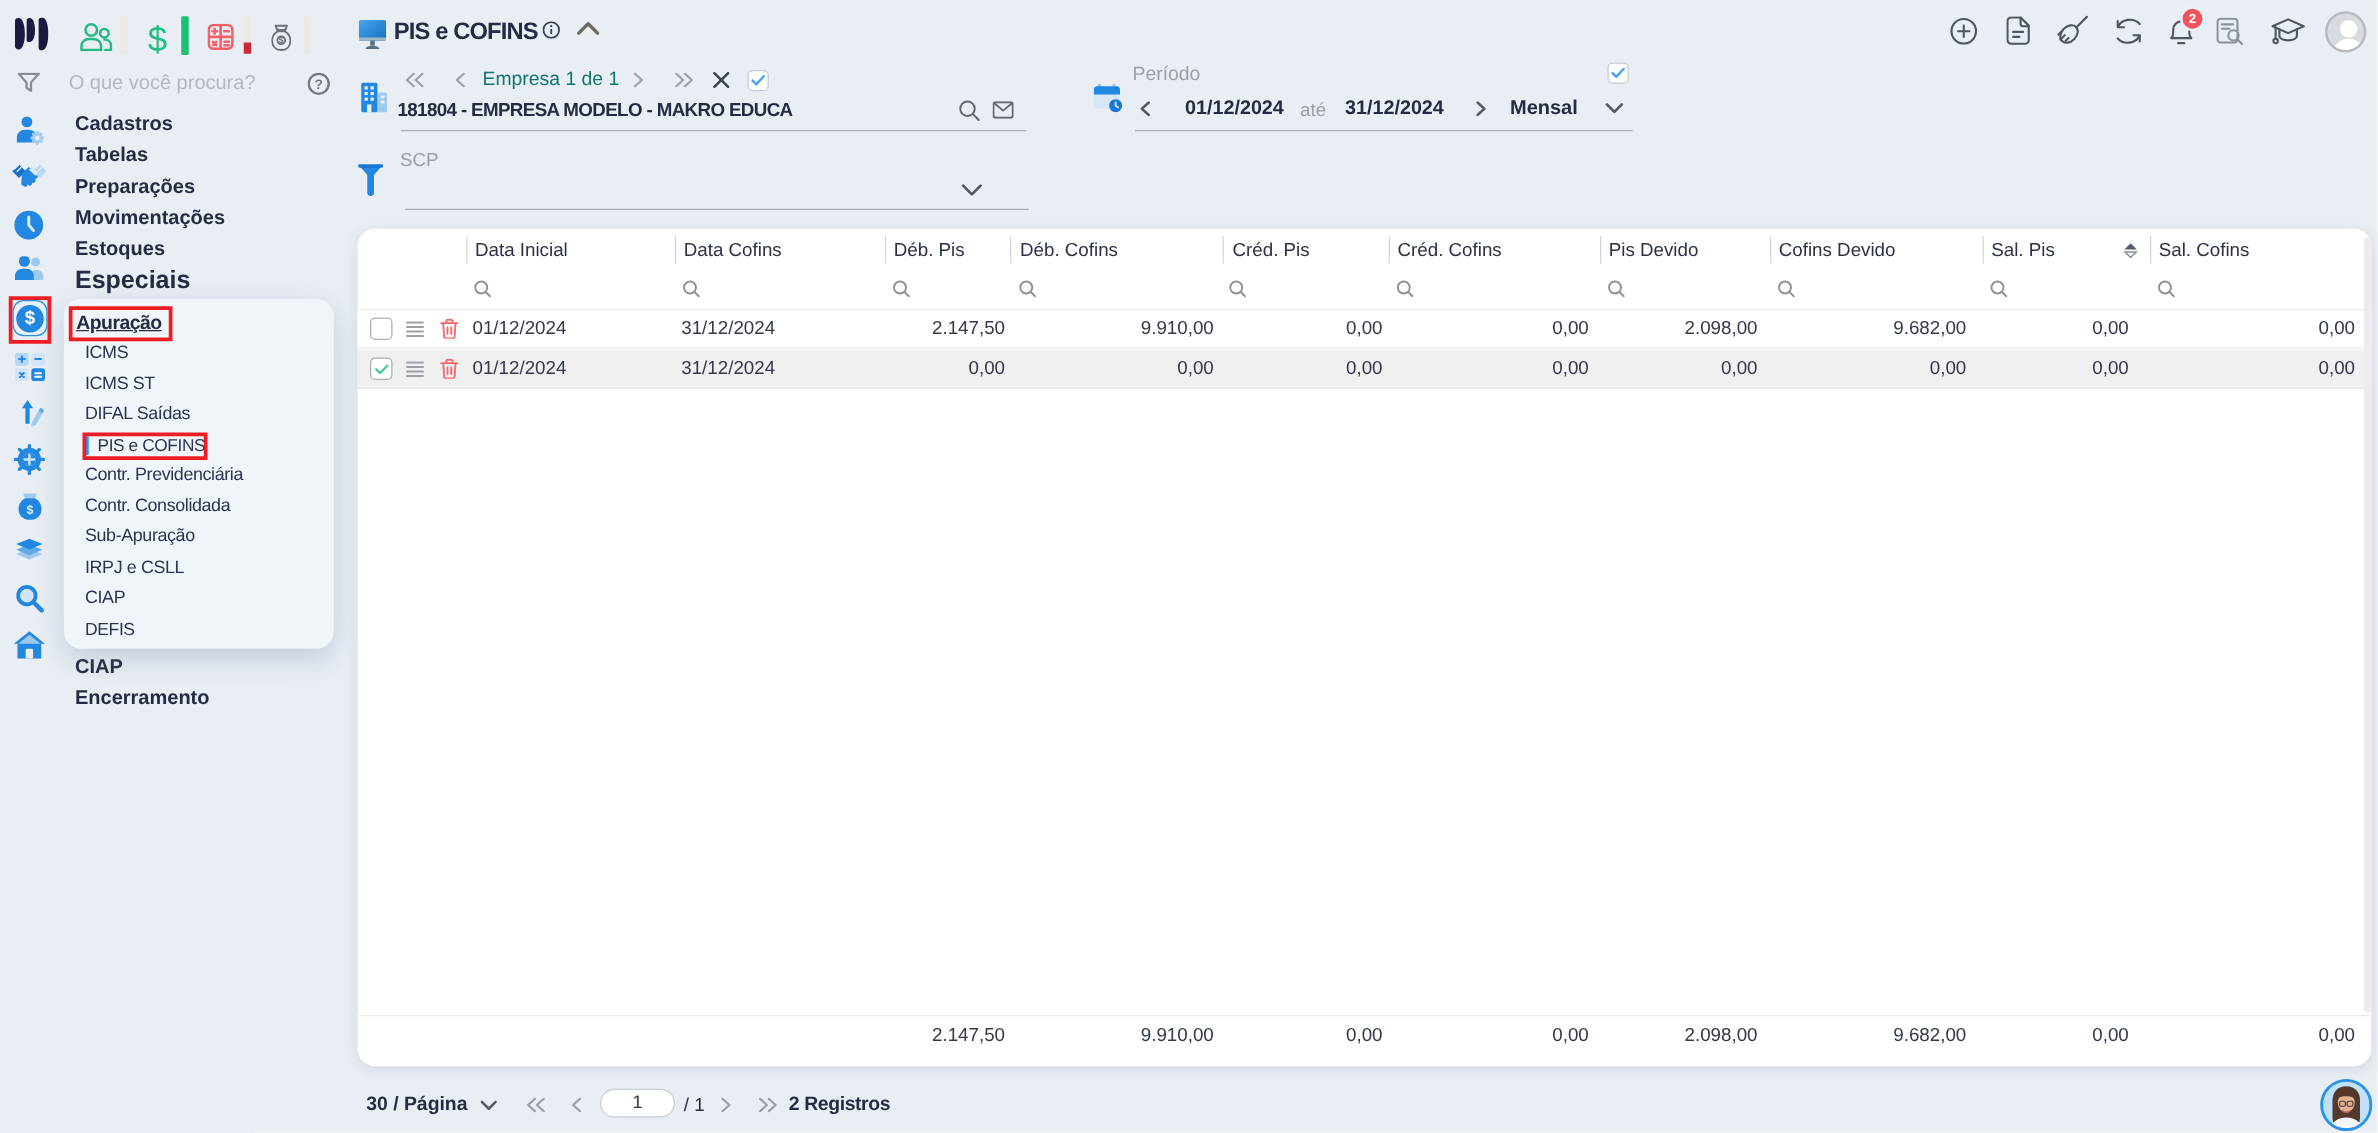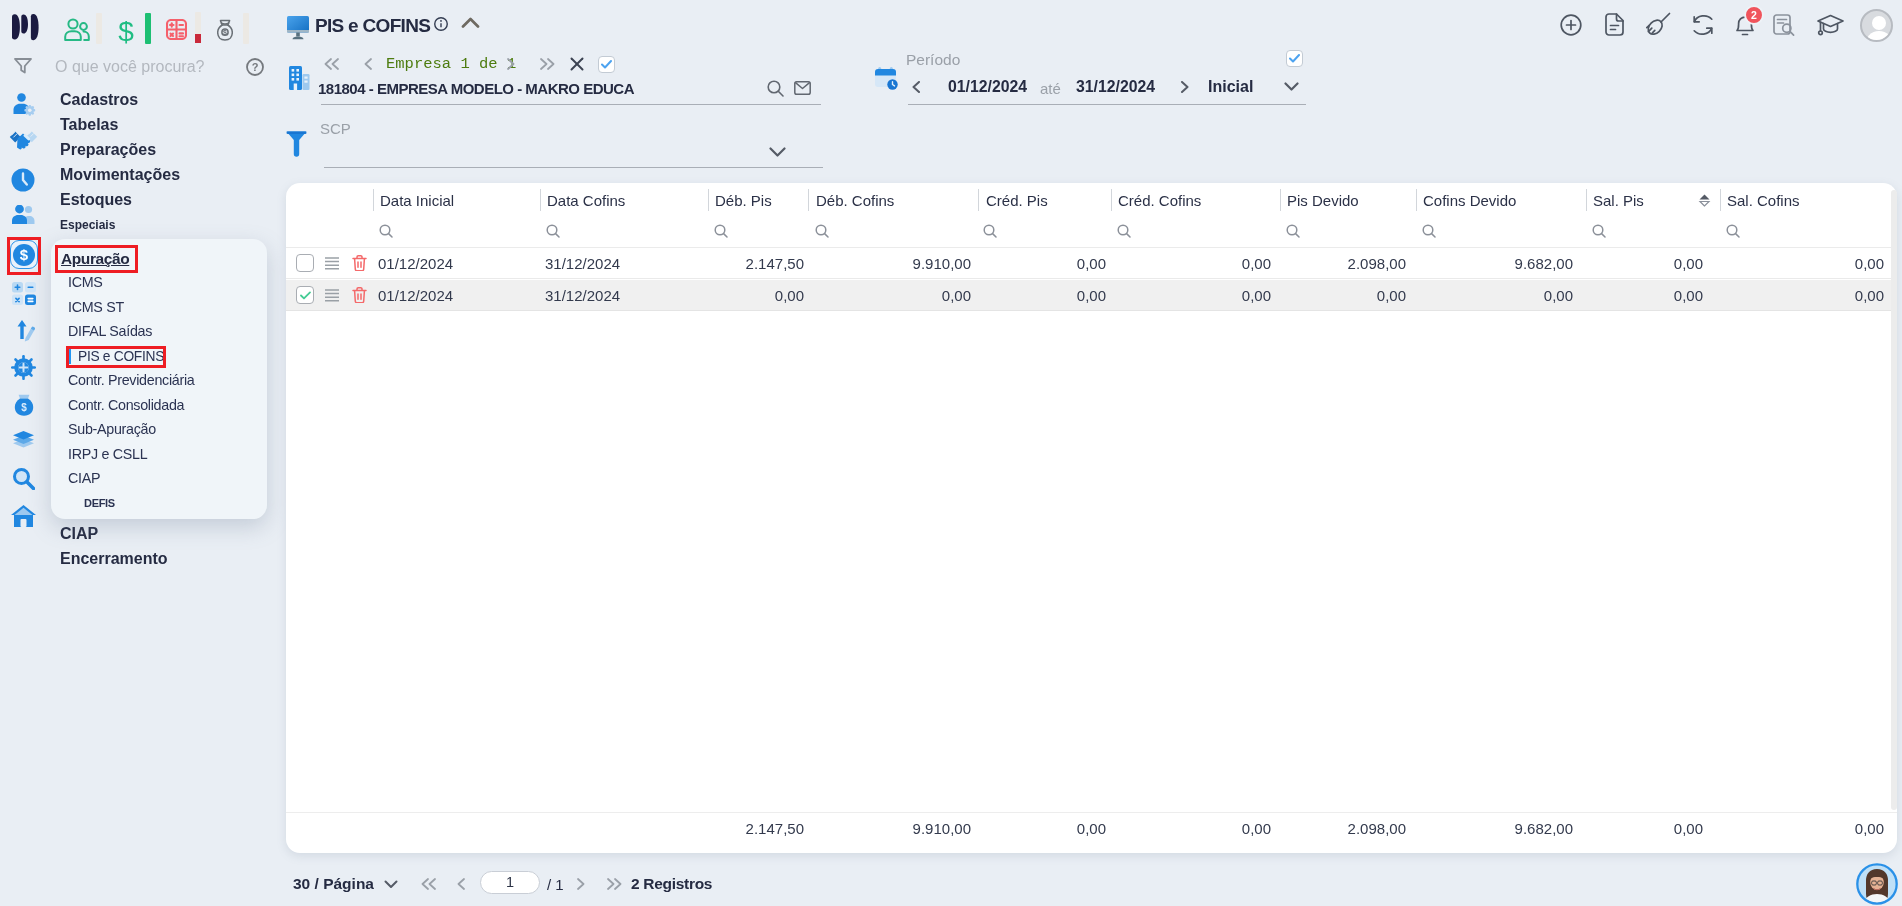--- a/index.html
+++ b/index.html
@@ -138,37 +138,37 @@
   <svg class="abs" style="left:246px; top:58px;" width="18" height="18" viewBox="0 0 18 18" fill="none">
     <circle cx="9" cy="9" r="8" stroke="#75797e" stroke-width="1.8"></circle>
     <text x="9" y="13" font-size="11" font-weight="bold" text-anchor="middle" fill="#75797e" font-family="Liberation Sans">?</text>
   </svg>
 
   <div class="ct navy bold" style="left:60px; top:100px; font-size:16px;">Cadastros</div>
   <div class="ct navy bold" style="left:60px; top:125px; font-size:16px;">Tabelas</div>
   <div class="ct navy bold" style="left:60px; top:150px; font-size:16px;">Preparações</div>
   <div class="ct navy bold" style="left:60px; top:175px; font-size:16px;">Movimentações</div>
   <div class="ct navy bold" style="left:60px; top:200px; font-size:16px;">Estoques</div>
-  <div class="ct navy bold" style="left:60px; top:225px; font-size:12px;">Especiais</div>
+  <div class="ct navy bold" style="left:60px; top:225px; font-size:20px;">Especiais</div>
   <div class="ct navy bold" style="left:60px; top:534px; font-size:16px;">CIAP</div>
   <div class="ct navy bold" style="left:60px; top:559px; font-size:16px;">Encerramento</div>
 
   <div class="abs" style="left:51px; top:239px; width:216px; height:280px; background:#f0f5f9; border-radius:14px; box-shadow:0 8px 22px rgba(100,120,145,0.28);"></div>
   <div class="ct navy bold" style="left:61px; top:259px; font-size:15.5px; letter-spacing:-0.4px;text-decoration:underline;">Apuração</div>
   <div class="ct" style="left:68px; top:282px; font-size:14.3px; letter-spacing:-0.3px; color:#2b3352;">ICMS</div>
   <div class="ct" style="left:68px; top:307px; font-size:14.3px; letter-spacing:-0.3px; color:#2b3352;">ICMS ST</div>
   <div class="ct" style="left:68px; top:331px; font-size:14.3px; letter-spacing:-0.3px; color:#2b3352;">DIFAL Saídas</div>
   <div class="abs" style="left:68px; top:349px; width:3px; height:15px; background:#2196f3;"></div>
   <div class="ct" style="left:78px; top:356px; font-size:13.8px; letter-spacing:-0.3px; color:#2b3352;">PIS e COFINS</div>
   <div class="ct" style="left:68px; top:380px; font-size:14.3px; letter-spacing:-0.3px; color:#2b3352;">Contr. Previdenciária</div>
   <div class="ct" style="left:68px; top:405px; font-size:14.3px; letter-spacing:-0.3px; color:#2b3352;">Contr. Consolidada</div>
   <div class="ct" style="left:68px; top:429px; font-size:14.3px; letter-spacing:-0.3px; color:#2b3352;">Sub-Apuração</div>
   <div class="ct" style="left:68px; top:454px; font-size:14.3px; letter-spacing:-0.3px; color:#2b3352;">IRPJ e CSLL</div>
   <div class="ct" style="left:68px; top:478px; font-size:14.3px; letter-spacing:-0.3px; color:#2b3352;">CIAP</div>
-  <div class="ct" style="left:84px; top:503px; font-size:11px; letter-spacing:-0.3px; color:#2b3352;font-weight:bold;">DEFIS</div>
+  <div class="ct" style="left:68px; top:503px; font-size:14px; letter-spacing:-0.3px; color:#2b3352;">DEFIS</div>
 
   <div class="redbox" style="left:55px; top:245px; width:83px; height:28px;"></div>
   <div class="redbox" style="left:66px; top:346px; width:100px; height:22px;"></div>
   <div class="redbox" style="left:7px; top:237px; width:34px; height:38px;"></div>
 
   <svg class="abs" style="left:12px; top:93px;" width="24" height="23" viewBox="0 0 24 23">
     <circle cx="9.5" cy="4.5" r="4.3" fill="#2187e0"></circle>
     <path d="M1.5 21 v-4.2 c0-3.6 3-6 6.6-6 h2.8 c3.6 0 6.6 2.4 6.6 6 V21 z" fill="#2187e0"></path>
     <g fill="#a6cdf0">
       <circle cx="17.8" cy="17.3" r="4.2"></circle>
@@ -281,21 +281,21 @@
     <rect x="17.4" y="14.5" width="3.2" height="2.2" fill="#e9f2fb"></rect>
   </svg>
 
   <svg class="abs" style="left:323px; top:58px;" width="17" height="12" viewBox="0 0 17 12" fill="none" stroke="#9aa0a8" stroke-width="1.8" stroke-linecap="round" stroke-linejoin="round">
     <path d="M8 1 L2.5 6 L8 11"></path>
       <path d="M15 1 L9.5 6 L15 11"></path>
   </svg>
   <svg class="abs" style="left:364px; top:58px;" width="9" height="12" viewBox="0 0 9 12" fill="none" stroke="#9aa0a8" stroke-width="1.8" stroke-linecap="round" stroke-linejoin="round">
     <path d="M7 1 L1.5 6 L7 11"></path>
   </svg>
-  <div class="ct" style="left:386px; top:64px; font-size:15.5px; color:#4d7c0f;font-family:Liberation Mono, monospace;">Empresa 1 de 1</div>
+  <div class="ct" style="left:386px; top:64px; font-size:15.5px; color:#0f766e;">Empresa 1 de 1</div>
   <svg class="abs" style="left:506px; top:58px;" width="9" height="12" viewBox="0 0 9 12" fill="none" stroke="#9aa0a8" stroke-width="1.8" stroke-linecap="round" stroke-linejoin="round">
     <path d="M2 1 L7.5 6 L2 11"></path>
   </svg>
   <svg class="abs" style="left:539px; top:58px;" width="17" height="12" viewBox="0 0 17 12" fill="none" stroke="#9aa0a8" stroke-width="1.8" stroke-linecap="round" stroke-linejoin="round">
     <path d="M2 1 L7.5 6 L2 11"></path>
       <path d="M9 1 L14.5 6 L9 11"></path>
   </svg>
   <svg class="abs" style="left:570px; top:57px;" width="14" height="14" viewBox="0 0 14 14" stroke="#3c4352" stroke-width="2" stroke-linecap="round">
     <line x1="1.5" y1="1.5" x2="12.5" y2="12.5"></line>
       <line x1="12.5" y1="1.5" x2="1.5" y2="12.5"></line>
@@ -337,21 +337,21 @@
   <div class="ct" style="left:906px; top:60px; font-size:15.5px; color:#9aa0a8;">Período</div>
   <svg class="abs" style="left:912px; top:81px;" width="9" height="12" viewBox="0 0 9 12" fill="none" stroke="#555b66" stroke-width="2" stroke-linecap="round" stroke-linejoin="round">
     <path d="M7 1 L1.5 6 L7 11"></path>
   </svg>
   <div class="ct navy bold" style="left:948px; top:87px; font-size:15.8px;">01/12/2024</div>
   <div class="ct" style="left:1040px; top:88px; font-size:15px; color:#9aa0a8;">até</div>
   <div class="ct navy bold" style="left:1076px; top:87px; font-size:15.8px;">31/12/2024</div>
   <svg class="abs" style="left:1180px; top:81px;" width="9" height="12" viewBox="0 0 9 12" fill="none" stroke="#555b66" stroke-width="2" stroke-linecap="round" stroke-linejoin="round">
     <path d="M2 1 L7.5 6 L2 11"></path>
   </svg>
-  <div class="ct navy bold" style="left:1208px; top:87px; font-size:16px;">Inicial</div>
+  <div class="ct navy bold" style="left:1208px; top:87px; font-size:16px;">Mensal</div>
   <svg class="abs" style="left:1284px; top:82px;" width="15" height="10" viewBox="0 0 15 10" fill="none" stroke="#555b66" stroke-width="2.2" stroke-linecap="round" stroke-linejoin="round">
     <path d="M1.5 1.5 L7.5 7.5 L13.5 1.5"></path>
   </svg>
   <div class="abs" style="left:1286px; top:50px; width:17px; height:17px; border-radius:4px; background:#fff; border:1.5px solid #c3cbd4;"></div>
   <svg class="abs" style="left:1289px; top:54px;" width="11" height="9" viewBox="0 0 11 9" fill="none" stroke="#4da3f0" stroke-width="2" stroke-linecap="round" stroke-linejoin="round">
     <path d="M1 4.5 L4 7.5 L10 1"></path>
   </svg>
   <div class="abs" style="left:908px; top:104px; width:398px; height:1px; background:#a9aeb6;"></div>
 
   <div id="card" class="abs" style="left:286px; top:183px; width:1611px; height:670px; background:#fff; border-radius:14px; box-shadow:0 3px 10px rgba(110,130,150,0.18);">

